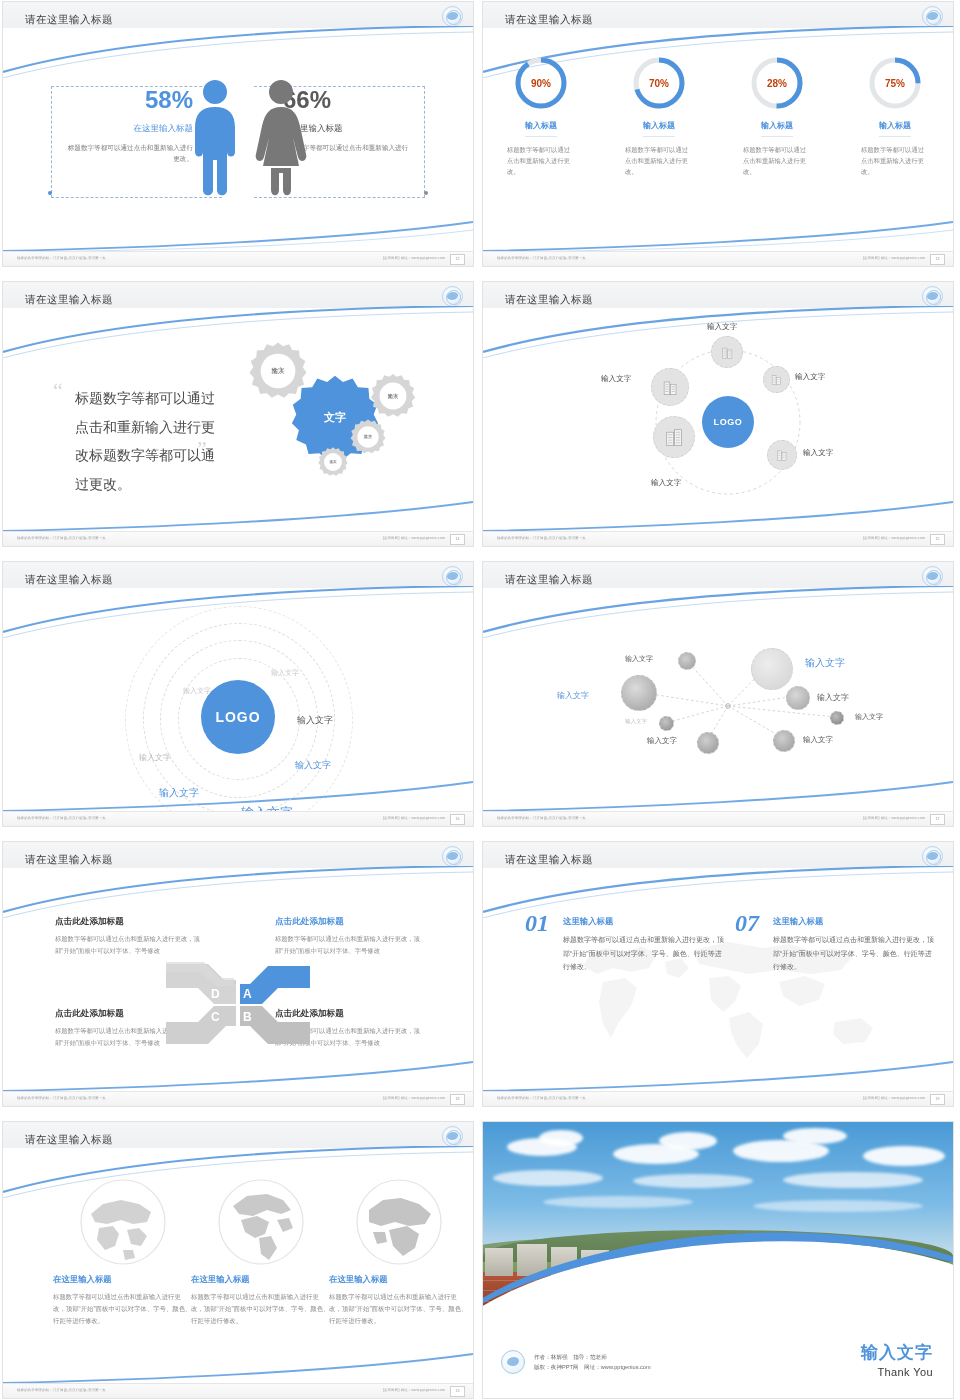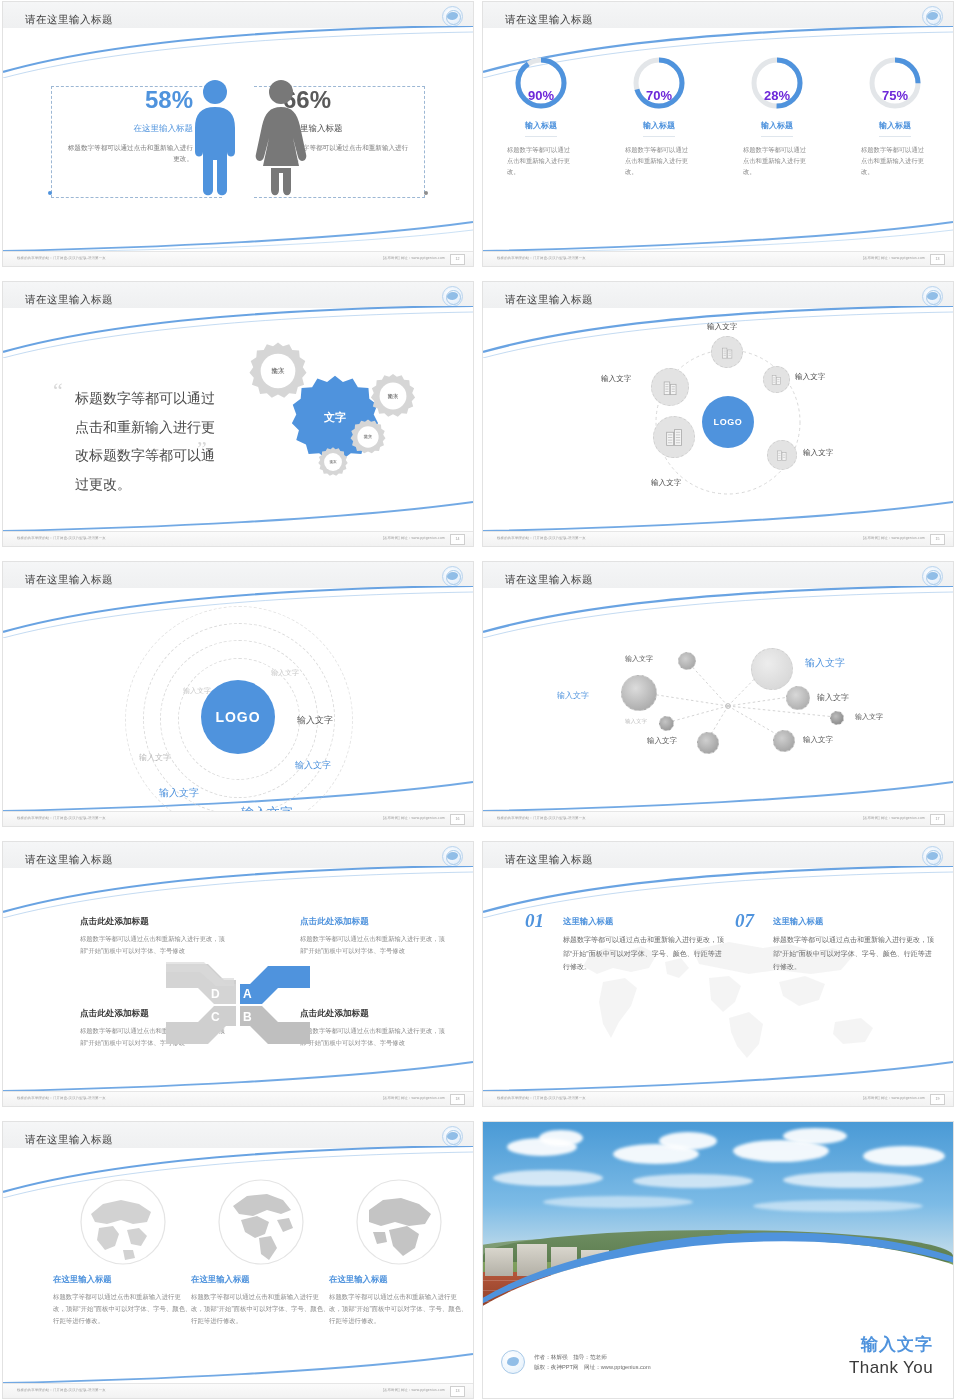--- a/index.html
+++ b/index.html
@@ -52,22 +52,22 @@
   .s1-subL{color:#4f93dd}.s1-subR{color:#4a4a4a}
   .s1-desc{font-size:6.6px;color:#7d7d7d;line-height:1.65;margin-top:8px;}
   .person{position:absolute;top:20px;}
   .man{left:186px}.woman{left:250px}
 
   
   .rings{position:absolute;left:0;top:26px;width:100%;display:flex;justify-content:center;gap:22px;}
   .ring-cell{width:96px;text-align:center;}
   .ring-box{position:relative;width:58px;height:58px;margin:0 auto;}
   .ring-box svg{display:block;}
-  .ring-val{position:absolute;left:0;top:12px;width:58px;height:58px;display:flex;align-items:center;
-            justify-content:center;font-size:13px;font-weight:bold;color:#6d28d9;}
+  .ring-val{position:absolute;left:0;top:0;width:58px;height:58px;display:flex;align-items:center;
+            justify-content:center;font-size:10px;font-weight:bold;color:#c2410c;}
   .ring-t{margin-top:8px;font-size:8px;color:#4f93dd;font-weight:bold;padding-bottom:5px;
           border-bottom:1px solid #dfe6ed;display:inline-block;}
   .ring-d{margin-top:7px;font-size:6.3px;color:#8a8a8a;line-height:1.75;text-align:left;
           padding:0 14px;}
 
   
   .quote-block{position:absolute;left:44px;top:70px;width:180px;}
   .qmark{font-size:22px;color:#d8d8d8;font-family:"Liberation Serif",serif;line-height:.6;}
   .q-open{position:absolute;left:6px;top:6px;}
   .q-close{position:absolute;left:150px;top:64px;}
@@ -94,30 +94,30 @@
            background:#4f93dd;color:#fff;display:flex;align-items:center;justify-content:center;
            font-size:14px;font-weight:bold;letter-spacing:1px;box-shadow:0 0 0 6px #fff;}
   .cl{position:absolute;white-space:nowrap;}
 
   
   .net{position:absolute;left:0;top:22px;width:100%;height:190px;}
   .nnode{position:absolute;border-radius:50%;border:1px dashed #cfcfcf;}
   .nlbl{position:absolute;white-space:nowrap;}
 
   
-  .q-cell{position:absolute;width:148px;margin-left:25px;}
+  .q-cell{position:absolute;width:148px;}
   .q-h{font-size:8.6px;font-weight:bold;color:#3a3a3a;}
   .q-h.blue{color:#4f93dd}
   .q-p{margin-top:5px;font-size:6.3px;color:#8a8a8a;line-height:1.95;}
   .xdiag{position:absolute;left:161px;top:92px;width:148px;height:90px;}
   .xletter{position:absolute;font-size:12px;font-weight:bold;color:#fff;}
 
   
   .num-item{position:absolute;top:48px;width:200px;}
-  .num{position:absolute;left:0;top:-6px;font-size:19px;font-style:italic;font-weight:bold;color:#4f93dd;font-family:"Liberation Serif",serif;}
+  .num{position:absolute;left:0;top:-6px;font-size:24px;font-style:italic;font-weight:bold;color:#4f93dd;font-family:"Liberation Serif",serif;}
   .num-h{margin-left:38px;font-size:8.4px;color:#4f93dd;font-weight:bold;}
   .num-p{margin-left:38px;margin-top:6px;font-size:7px;color:#6a6a6a;line-height:1.95;}
 
   
   .globe-cell{position:absolute;top:28px;width:140px;}
   .globe-h{font-size:8.4px;color:#4f93dd;font-weight:bold;margin-top:6px;}
   .globe-p{margin-top:6px;font-size:6.4px;color:#8a8a8a;line-height:1.9;}
 
   
   .ty{position:relative;width:470px;height:276px;background:#fff;overflow:hidden;}
@@ -140,21 +140,21 @@
             border-top:9px solid #4f93dd;border-radius:50% 50% 0 0/120px 120px 0 0;
             transform:rotate(-4deg);box-sizing:border-box;}
   .ty-credit{position:absolute;left:18px;bottom:24px;display:flex;align-items:center;gap:9px;}
   .ty-badge{position:relative;width:22px;height:22px;border-radius:50%;border:1px solid #a8c9e8;
             background:radial-gradient(circle at 38% 34%,#fff 0%,#eef6fd 60%,#dbeaf8 100%);}
   .ty-badge:after{content:"";position:absolute;left:5px;top:6px;width:12px;height:9px;background:#7fb3e3;
             border-radius:55% 45% 50% 50%/60% 40% 60% 40%;opacity:.85;}
   .ty-lines div{font-size:5.6px;color:#6a6a6a;line-height:1.85;white-space:nowrap;}
   .ty-thanks{position:absolute;right:20px;bottom:20px;text-align:right;}
   .ty-cn{font-size:17px;font-weight:bold;color:#4f93dd;letter-spacing:1px;}
-  .ty-en{font-size:17px;color:#3a3a3a;margin-top:2px;letter-spacing:.4px;}
+  .ty-en{font-size:11px;color:#3a3a3a;margin-top:2px;letter-spacing:.4px;}
 </style>
 </head>
 <body>
 
 <div class="deck">
 
 <div class="slide r0 c0">
   <div class="hdr"></div>
   <div class="hdr-title">请在这里输入标题</div>
   <div class="logo-badge"></div>

